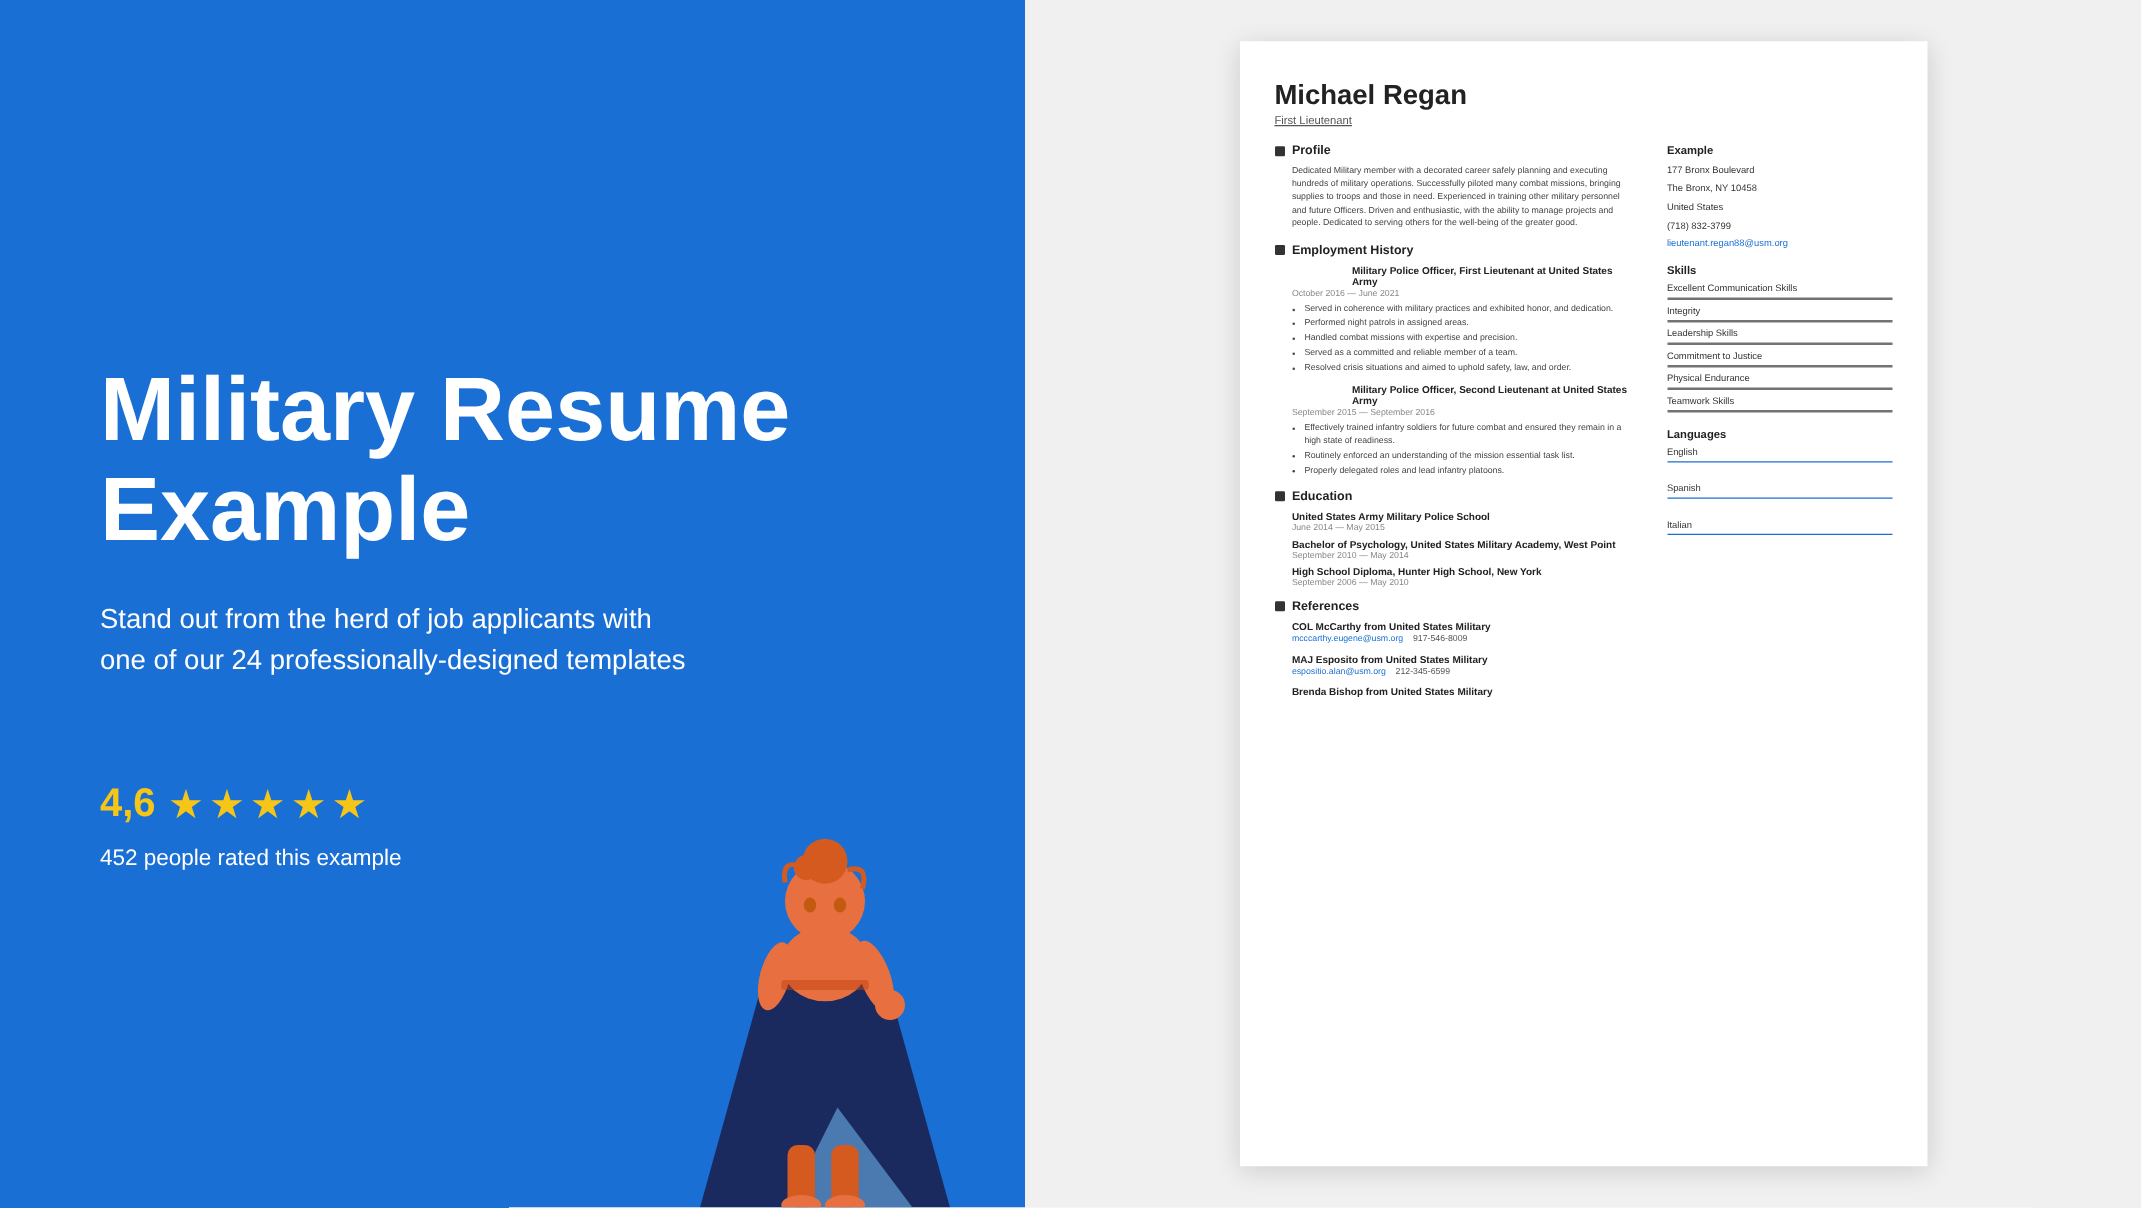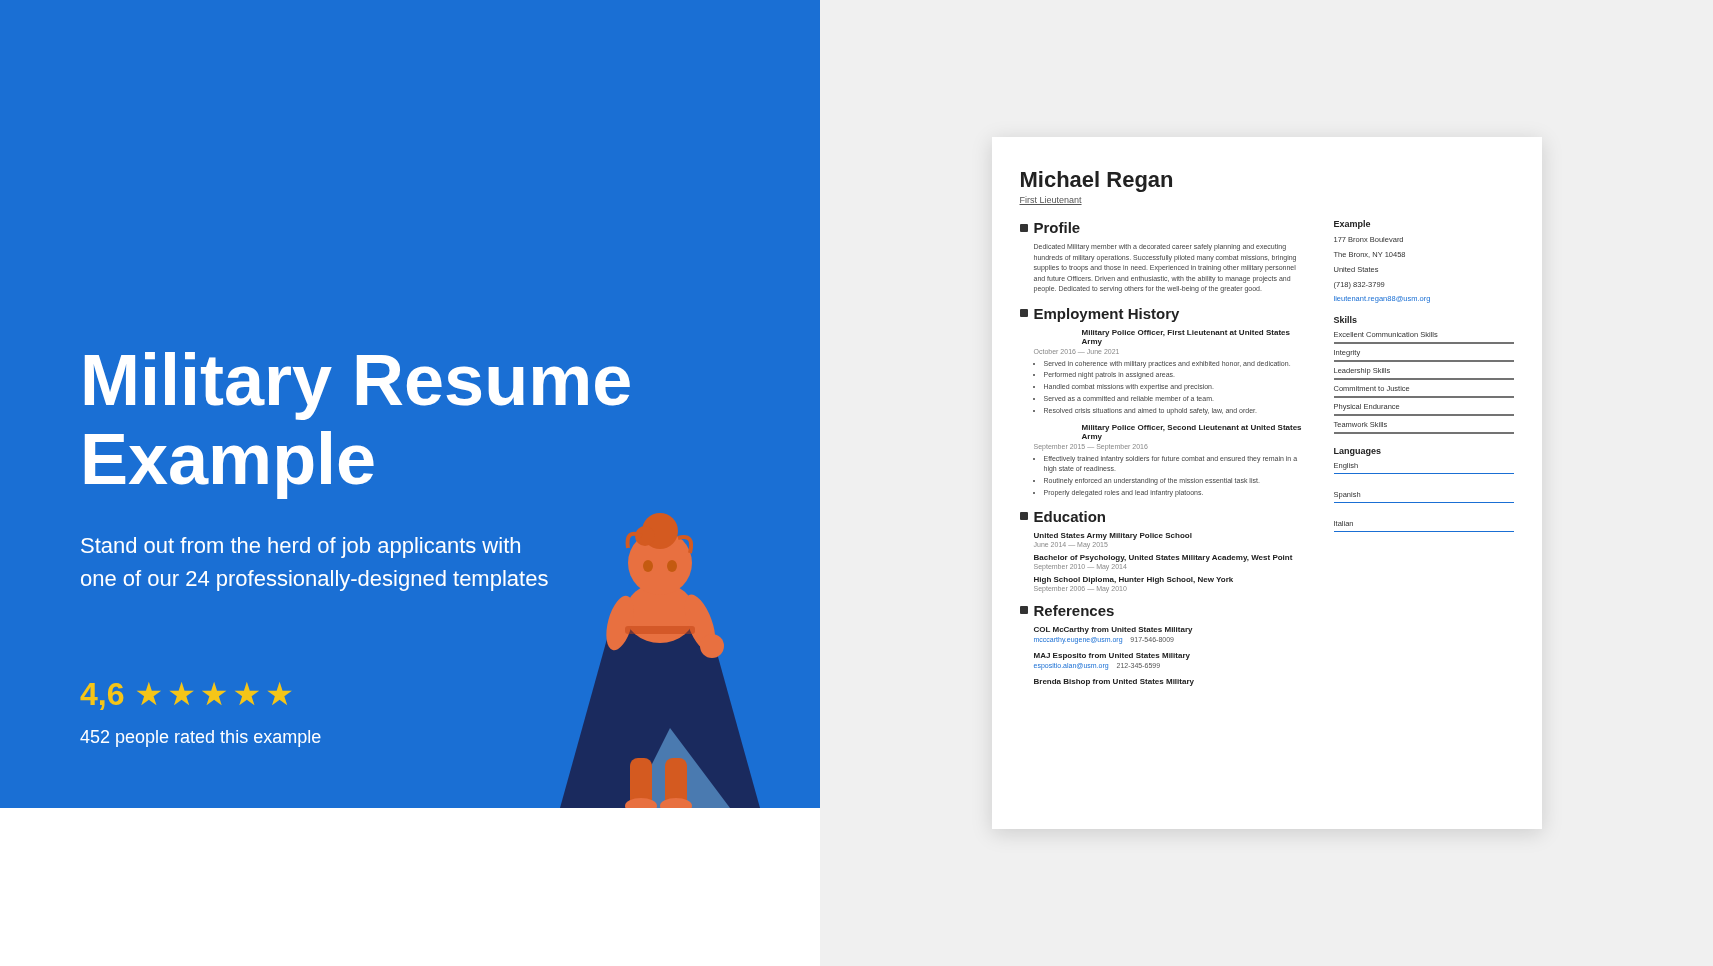--- a/index.html
+++ b/index.html
@@ -7,24 +7,24 @@
       width: 1713px;
       height: 966px;
       display: flex;
       font-family: 'Arial', sans-serif;
       overflow: hidden;
     }
 
     .left-panel {
       background-color: #1a6fd4;
       width: 820px;
-      height: 808px;
+      height: 966px;
       display: flex;
       flex-direction: column;
-      justify-content: flex-end;
+      justify-content: center;
       padding: 80px 80px 60px 80px;
       position: relative;
     }
 
     .main-title {
       font-size: 72px;
       font-weight: 900;
       color: white;
       line-height: 1.1;
       margin-bottom: 30px;
@@ -77,21 +77,21 @@
       flex: 1;
       display: flex;
       align-items: center;
       justify-content: center;
       padding: 30px;
     }
 
     .resume-card {
       background: white;
       width: 550px;
-      height: 692px;
+      height: 900px;
       padding: 30px 28px;
       box-shadow: 0 4px 20px rgba(0,0,0,0.15);
       overflow: hidden;
       font-size: 7.5px;
       position: relative;
     }
 
     .resume-name {
       font-size: 22px;
       font-weight: 700;
@@ -134,21 +134,21 @@
     }
 
     .section-icon {
       width: 8px;
       height: 8px;
       background: #333;
       border-radius: 1px;
     }
 
     .section-title {
-      font-size: 15px;
+      font-size: 10px;
       font-weight: 700;
       color: #222;
     }
 
     .section-content {
       padding-left: 14px;
       margin-bottom: 8px;
     }
 
     .job-title {

